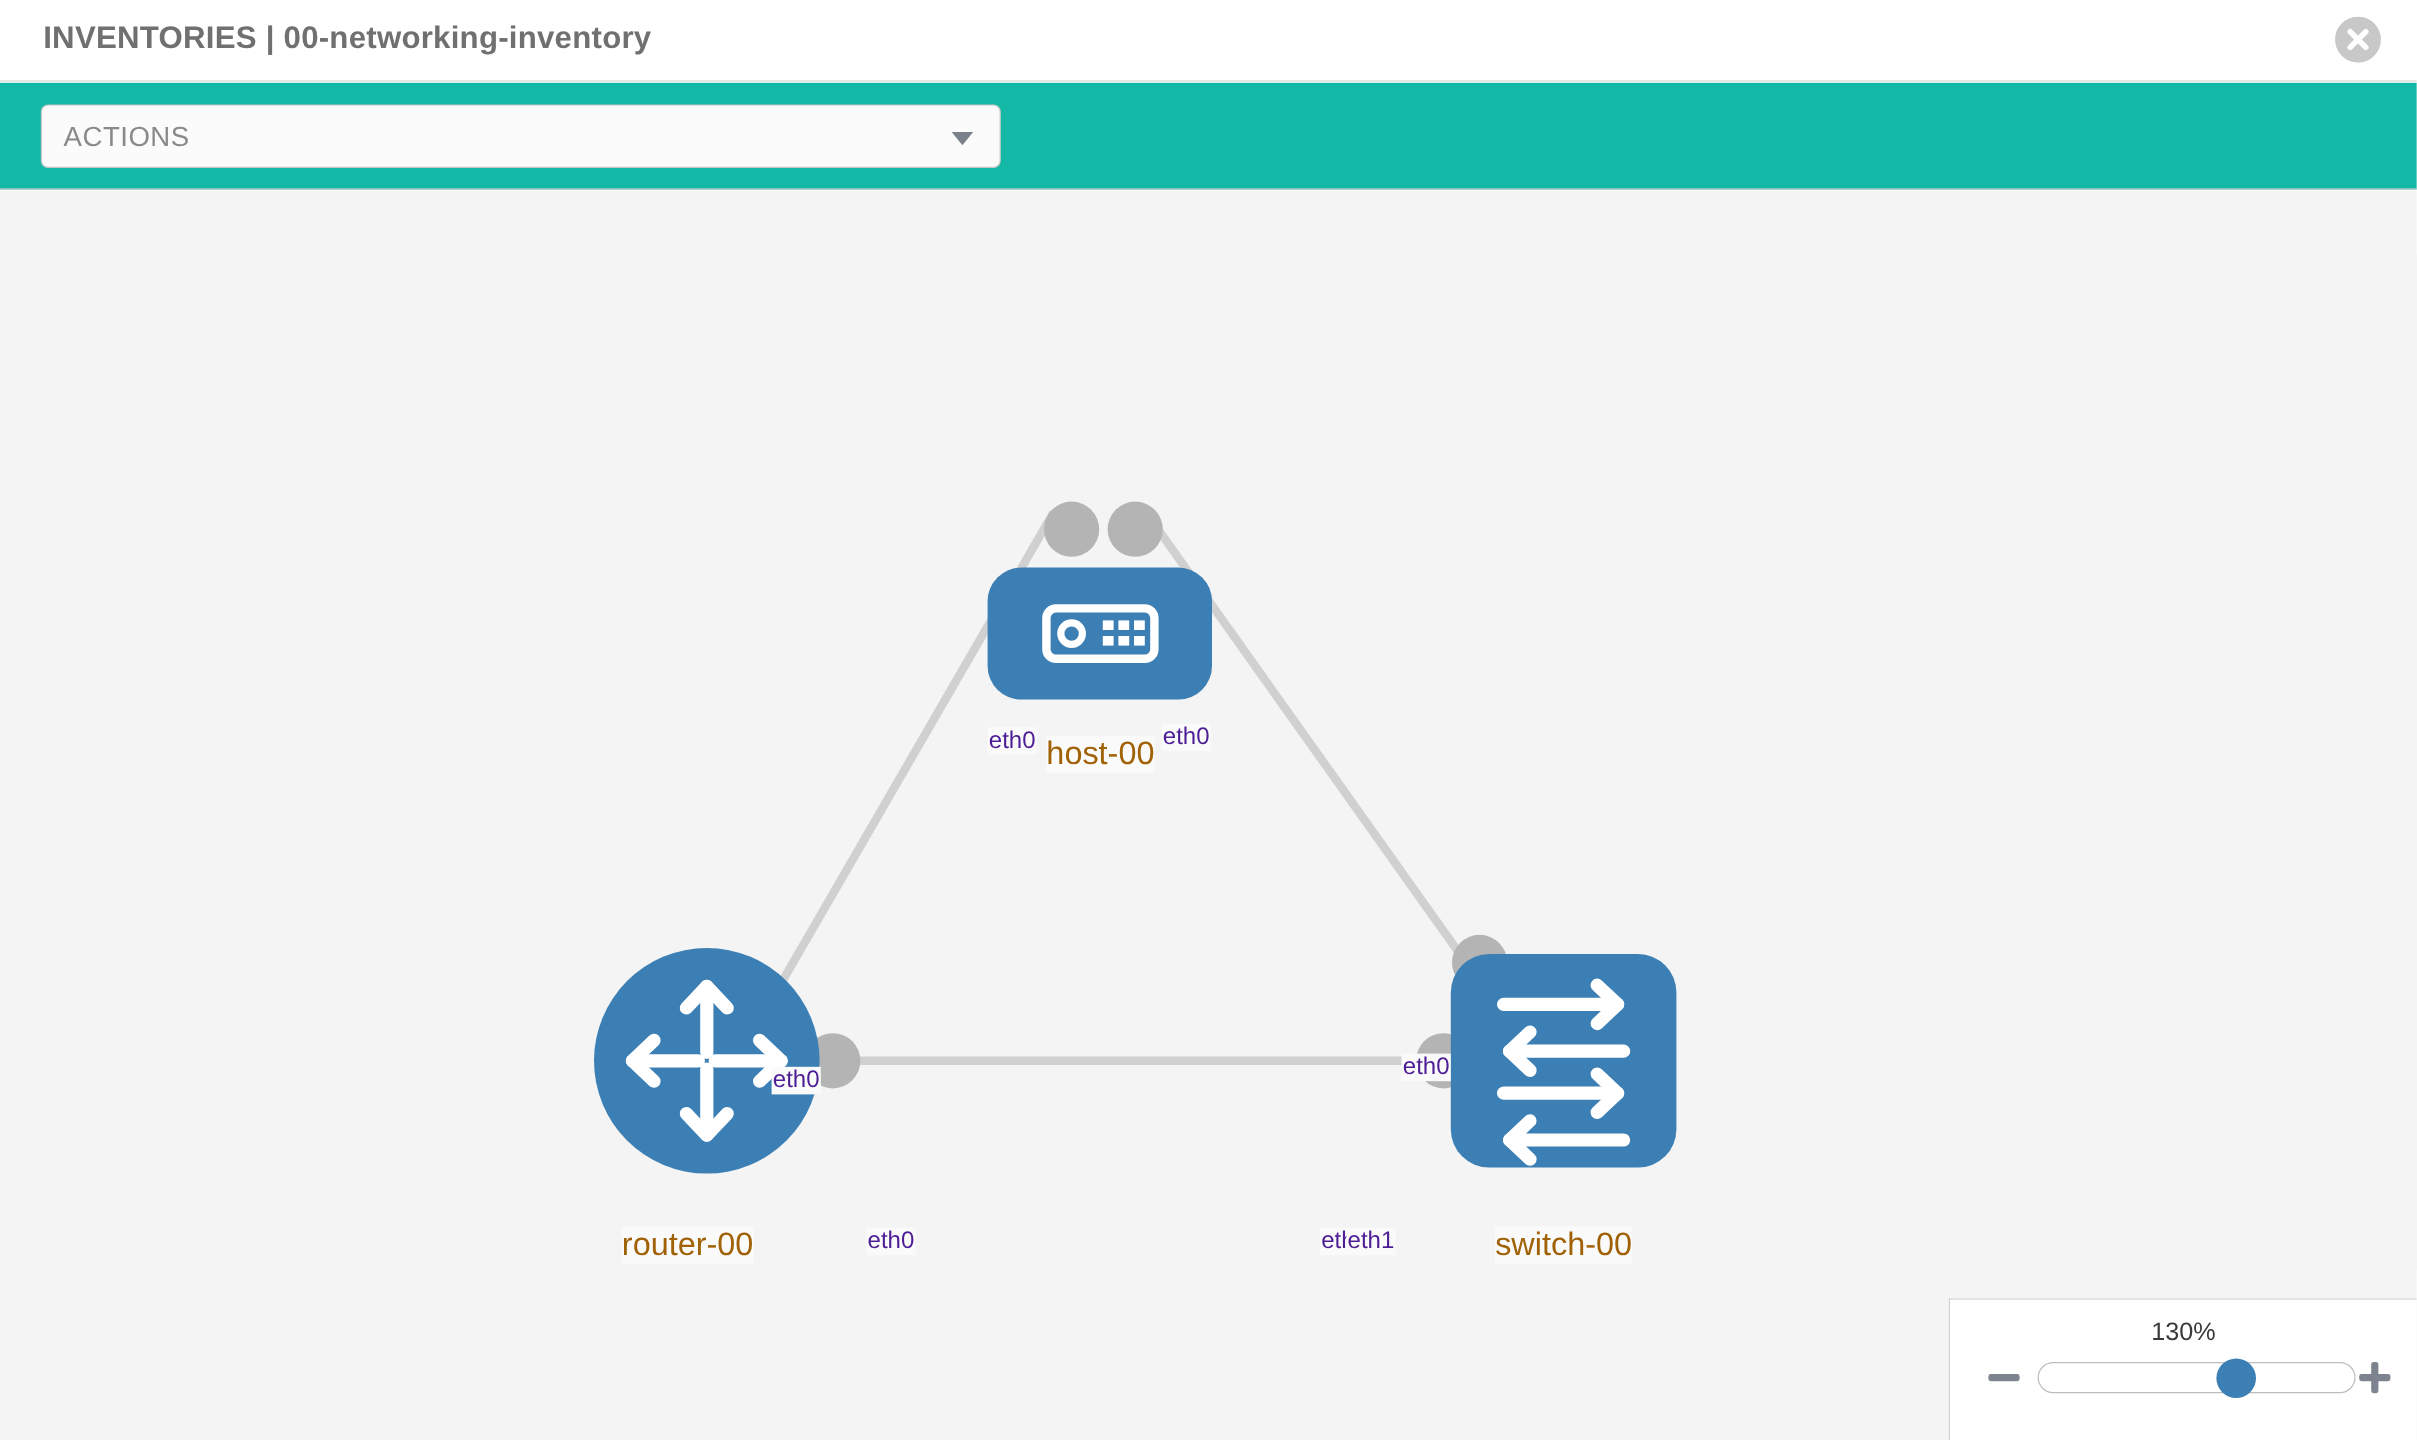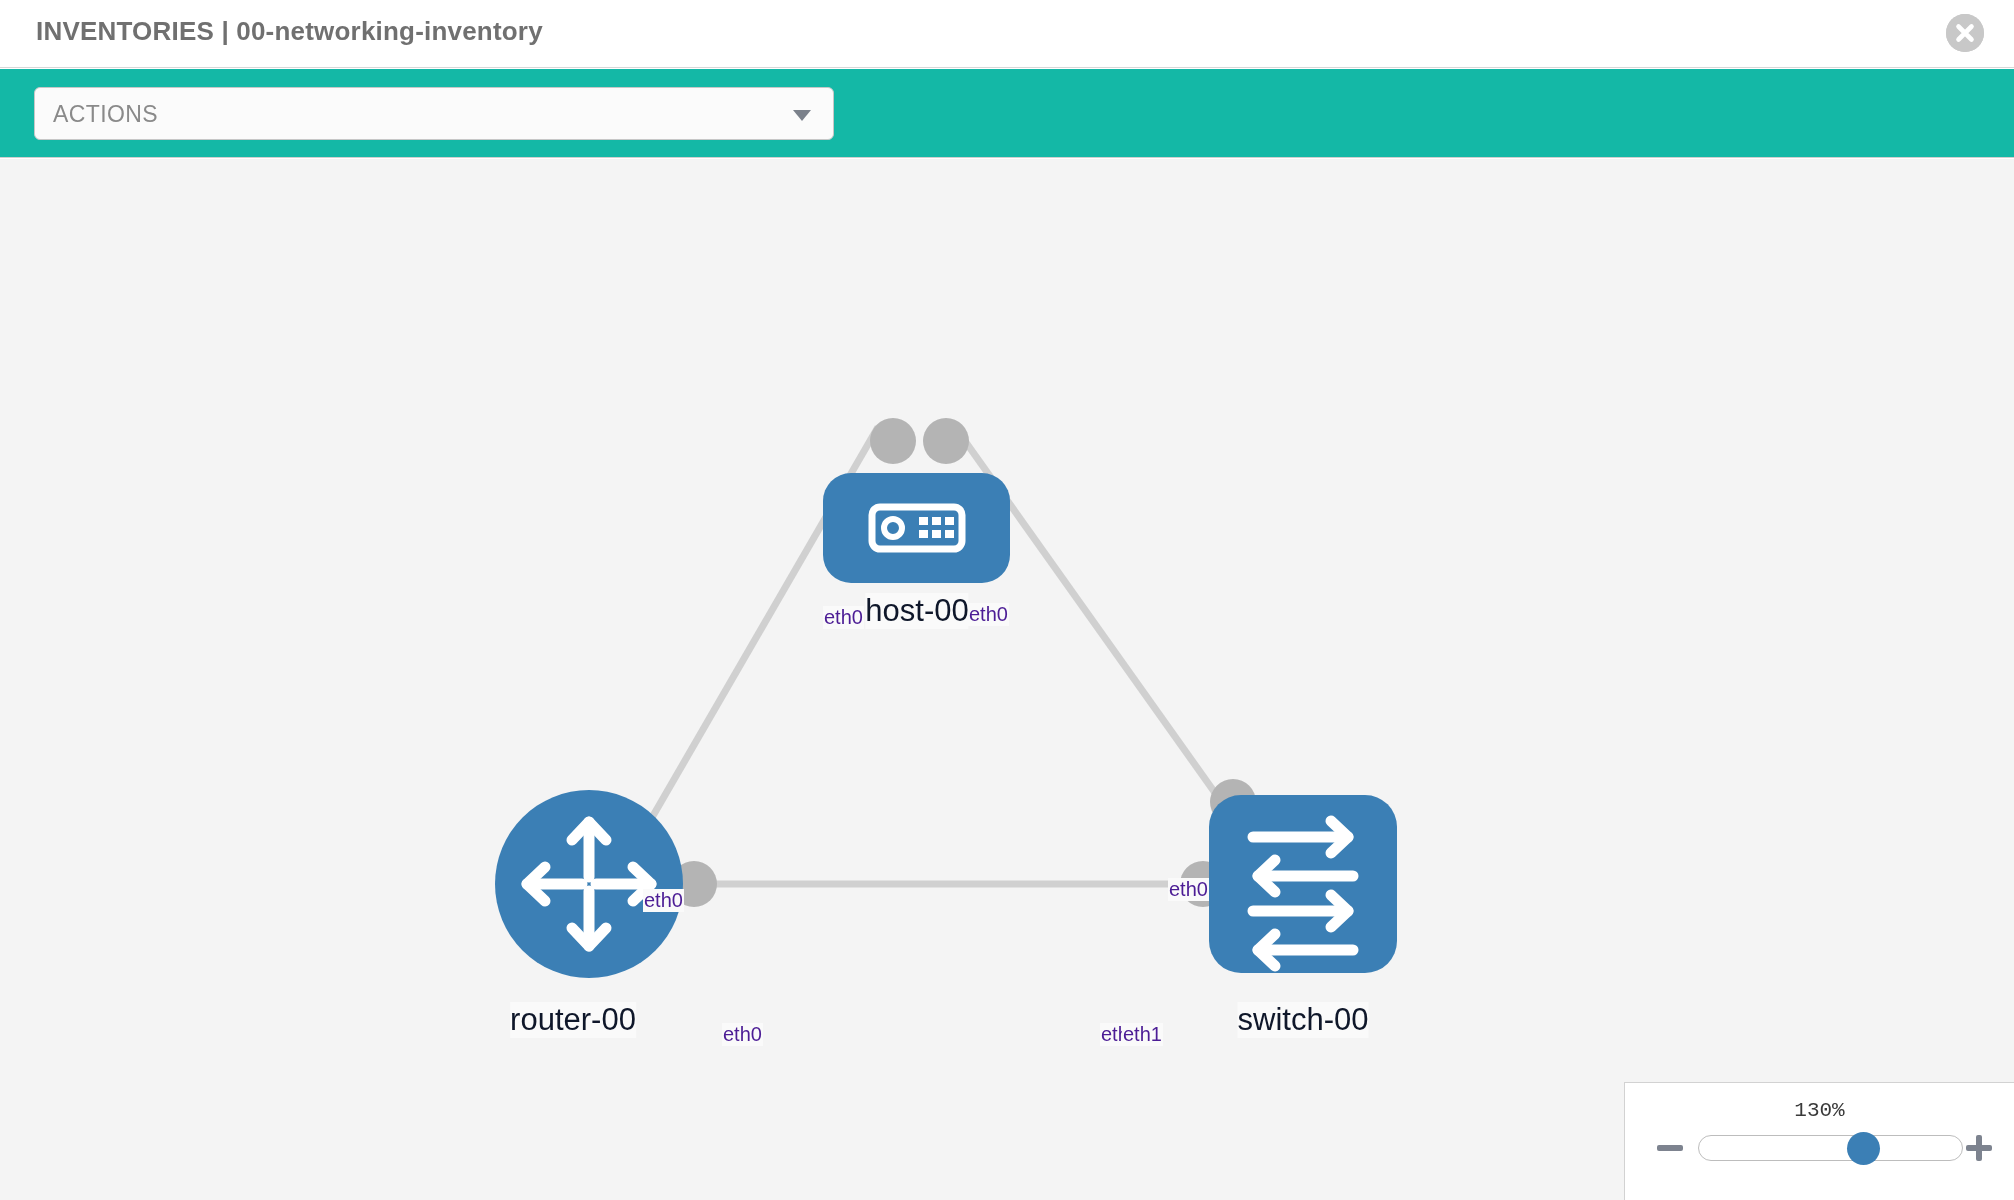--- a/index.html
+++ b/index.html
@@ -88,40 +88,41 @@
     position: absolute; left: 0; top: 159px;
     width: 2014px; height: 1041px;
     background: #f4f4f4;
     overflow: hidden;
   }
   .topology-svg { position: absolute; left: 0; top: 0; }
 
   
   .node-name {
     position: absolute;
-    font-size: 31px; color: #0f172a;
+    font-size: 27px; color: #a16207;
     background: #fafafa;
     white-space: nowrap;
     transform: translateX(-50%);
+    margin-top: 20px;
   }
   .iface-label {
     position: absolute;
     font-size: 20px; color: #4c1d95;
     background: #fafafa;
     white-space: nowrap;
     padding: 0 1px;
   }
 
   
   .zoom-panel {
     position: absolute; right: 0; bottom: 0;
     width: 390px; height: 118px;
     background: #ffffff;
     border: 1px solid #d2d2d2;
-    border-right: none; border-bottom: none; font-family: Liberation Mono, monospace;
+    border-right: none; border-bottom: none;
   }
   .zoom-value {
     position: absolute; left: 0; right: 0; top: 16px;
     text-align: center;
     font-size: 21px; color: #3a3a3a;
   }
   .zoom-minus, .zoom-plus {
     position: absolute; top: 48px;
     width: 34px; height: 34px;
     cursor: pointer;

